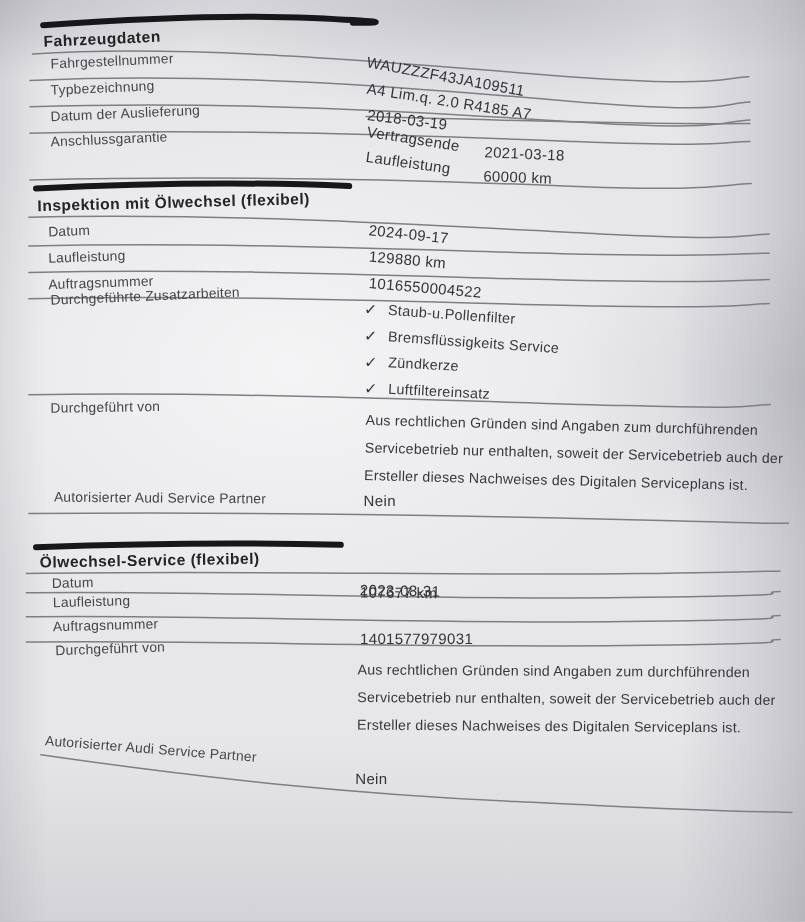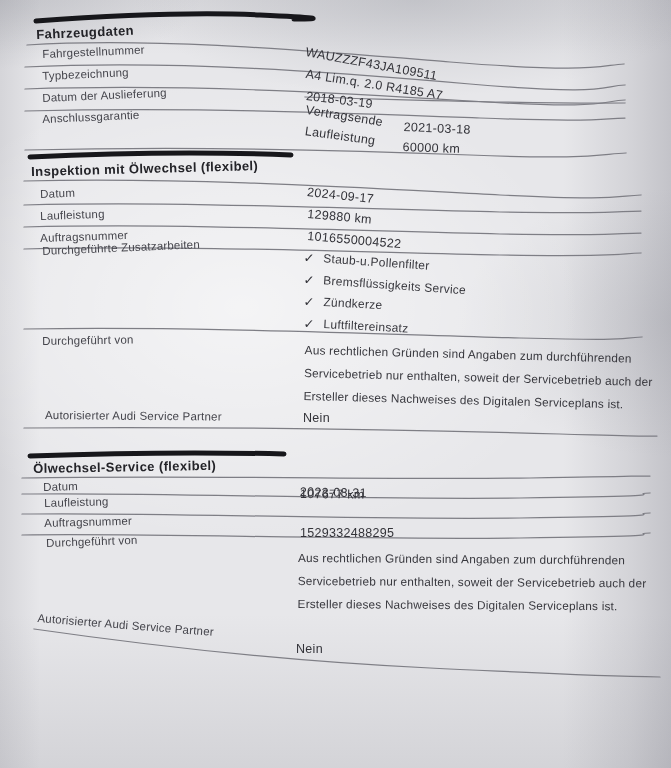--- a/index.html
+++ b/index.html
@@ -117,21 +117,21 @@
 
   <div class="txt hdr" style="left:33px;top:461px;--r:-1deg">Ölwechsel-Service (flexibel)</div>
 
   <div class="txt lbl" style="left:43px;top:481px;--r:-1.5deg">Datum</div>
   <div class="txt val" style="left:300px;top:485px;--r:1deg">2023-08-31</div>
 
   <div class="txt lbl" style="left:44px;top:497px;--r:-1.5deg">Laufleistung</div>
   <div class="txt val" style="left:300px;top:487px;--r:0.5deg">107677 km</div>
 
   <div class="txt lbl" style="left:44px;top:517px;--r:-1.5deg">Auftragsnummer</div>
-  <div class="txt val" style="left:300px;top:526px;--r:0deg">1529332488295</div>
+  <div class="txt val" style="left:300px;top:526px;--r:0deg">1401577979031</div>
 
   <div class="txt lbl" style="left:46px;top:537px;--r:-2deg">Durchgeführt von</div>
   <div class="txt par" style="left:298px;top:547px;--r:0.4deg">Aus rechtlichen Gründen sind Angaben zum durchführenden Servicebetrieb nur enthalten, soweit der Servicebetrieb auch der Ersteller dieses Nachweises des Digitalen Serviceplans ist.</div>
 
   <div class="txt lbl" style="left:38px;top:612px;--r:4.5deg">Autorisierter Audi Service Partner</div>
   <div class="txt val" style="left:296px;top:642px;--r:0deg">Nein</div>
 
 </div>
 
 </body></html>

